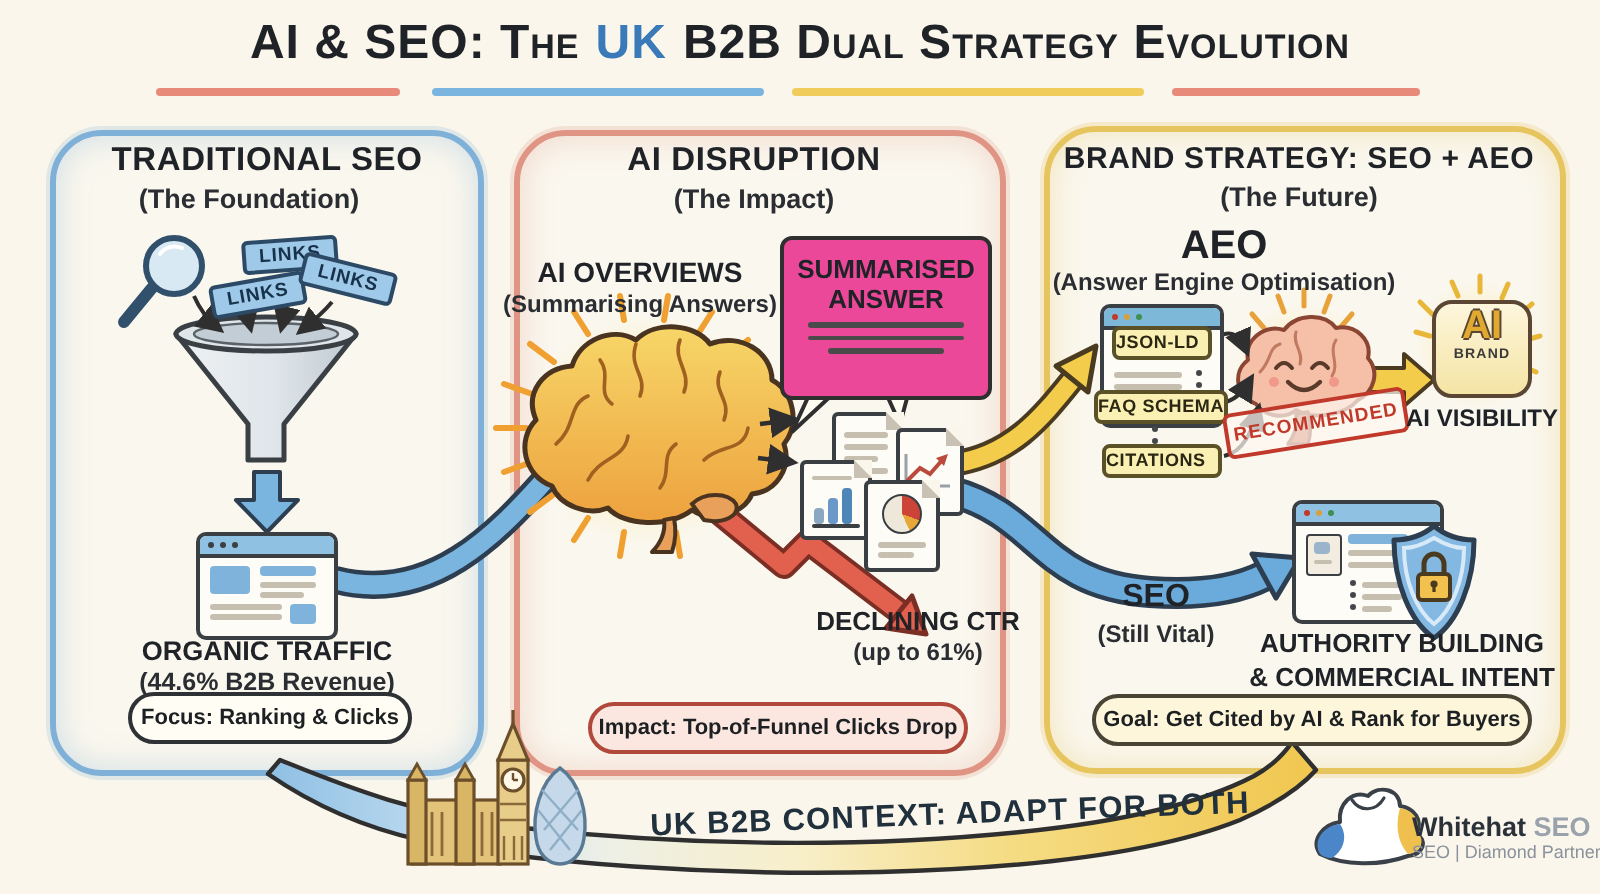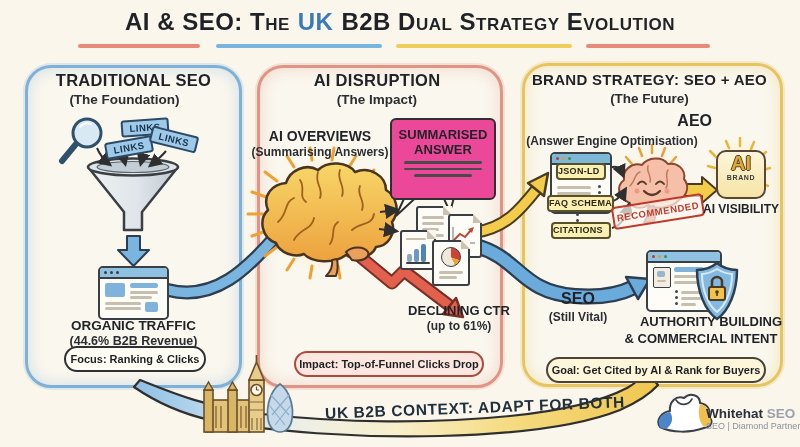--- a/index.html
+++ b/index.html
@@ -388,21 +388,21 @@
     <div class="ln" style="left:5px;top:34px;width:18px;height:2.5px;"></div>
   </div>
 
   <div class="abs ctr label1" style="left:396px;top:303px;width:126px;font-size:13px;">DECLINING CTR</div>
   <div class="abs ctr psub" style="left:396px;top:319px;width:126px;font-size:12px;">(up to 61%)</div>
   <div class="pill red" style="left:294px;top:351px;width:186px;">Impact: Top-of-Funnel Clicks Drop</div>
 
   <div class="abs ctr ptitle" style="left:522px;top:71px;width:255px;font-size:15px;">BRAND STRATEGY: SEO + AEO</div>
   <div class="abs ctr psub" style="left:522px;top:91px;width:255px;">(The Future)</div>
 
-  <div class="abs ctr label1" style="left:512px;top:112px;width:200px;font-size:16px;text-align:right;">AEO</div>
+  <div class="abs ctr label1" style="left:512px;top:112px;width:200px;font-size:20px;">AEO</div>
   <div class="abs ctr psub" style="left:505px;top:134px;width:214px;font-size:12px;">(Answer Engine Optimisation)</div>
 
   <div class="browser" style="left:550px;top:152px;width:58px;height:58px;">
     <div class="bhead" style="background:#7db8d8;">
       <span class="dot" style="background:#c0392b;"></span>
         <span class="dot" style="background:#d99f3c;"></span>
         <span class="dot" style="background:#3f8f4f;"></span>
     </div>
     <div class="ln" style="left:5px;top:32px;width:34px;height:2.5px;"></div>
     <div class="ln" style="left:5px;top:38px;width:34px;height:2.5px;"></div>
@@ -455,23 +455,23 @@
   </div>
   <svg class="abs" style="left:694px;top:260px;" width="46" height="64" viewBox="0 0 46 64">
     <path d="M23 3 C29 8, 36 10, 43 10 C43 31, 35 51, 23 59 C11 51, 3 31, 3 10 C10 10, 17 8, 23 3 Z" fill="#82b8e2" stroke="#2c3e50" stroke-width="2.5" stroke-linejoin="round"></path>
     <path d="M23 9 C28 12, 33 14, 38 14 C38 30, 32 45, 23 52 C14 45, 8 30, 8 14 C13 14, 18 12, 23 9 Z" fill="none" stroke="#e8f2fa" stroke-width="2" opacity=".85"></path>
     <path d="M18 27 V22 A5 5 0 0 1 28 22 V27" fill="none" stroke="#4a3b20" stroke-width="2.5"></path>
     <rect x="15" y="27" width="16" height="13" rx="2" fill="#f2c14e" stroke="#4a3b20" stroke-width="2"></rect>
     <circle cx="23" cy="32" r="1.8" fill="#4a3b20"></circle>
     <rect x="22.2" y="32" width="1.6" height="4" fill="#4a3b20"></rect>
   </svg>
 
-  <div class="abs ctr label1" style="left:620px;top:314px;width:162px;font-size:13px;text-align:right;">AUTHORITY BUILDING</div>
+  <div class="abs ctr label1" style="left:620px;top:314px;width:162px;font-size:13px;">AUTHORITY BUILDING</div>
   <div class="abs ctr label1" style="left:620px;top:331px;width:162px;font-size:13px;">&amp; COMMERCIAL INTENT</div>
-  <div class="pill yellow" style="left:546px;top:357px;width:216px;">Goal: Get Cited by AI &amp; Rank for Buyers</div>
+  <div class="pill yellow" style="left:546px;top:347px;width:216px;">Goal: Get Cited by AI &amp; Rank for Buyers</div>
 
   <div class="abs banner-text">UK B2B CONTEXT: ADAPT FOR BOTH</div>
 
   <div class="abs" style="left:706px;top:406px;">
     <div class="logo-line1">
       <span>Whitehat</span>
       <span class="gray">SEO</span>
     </div>
     <div class="logo-line2">SEO | Diamond Partner</div>
   </div>

